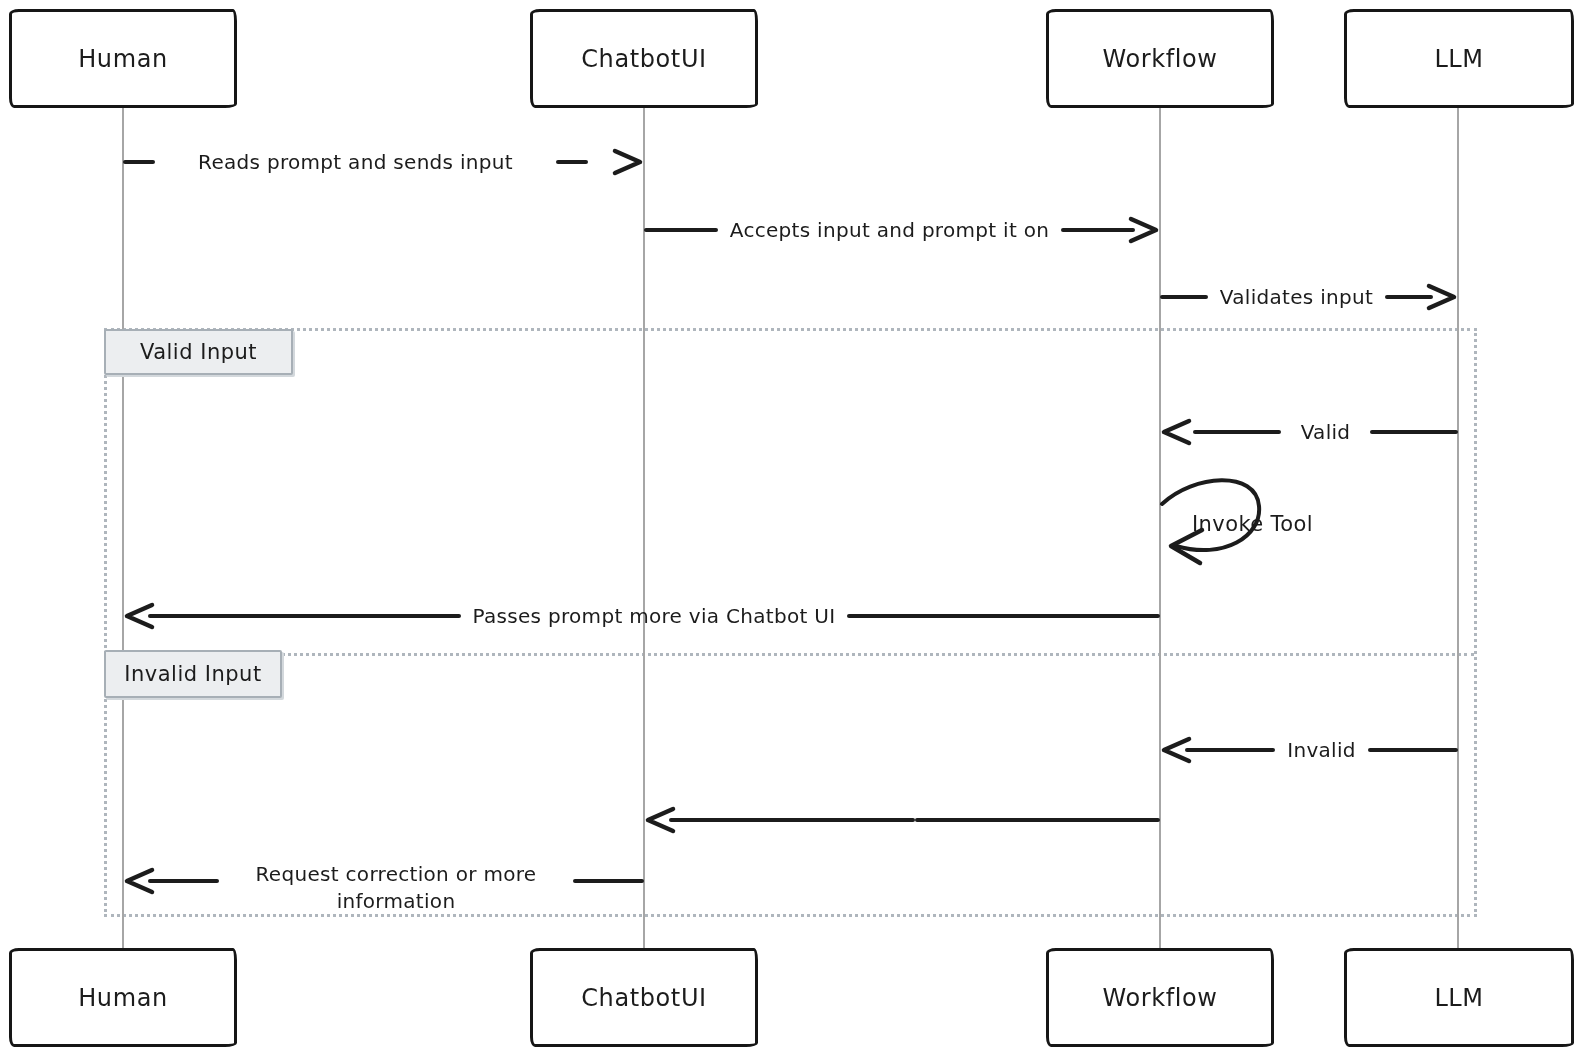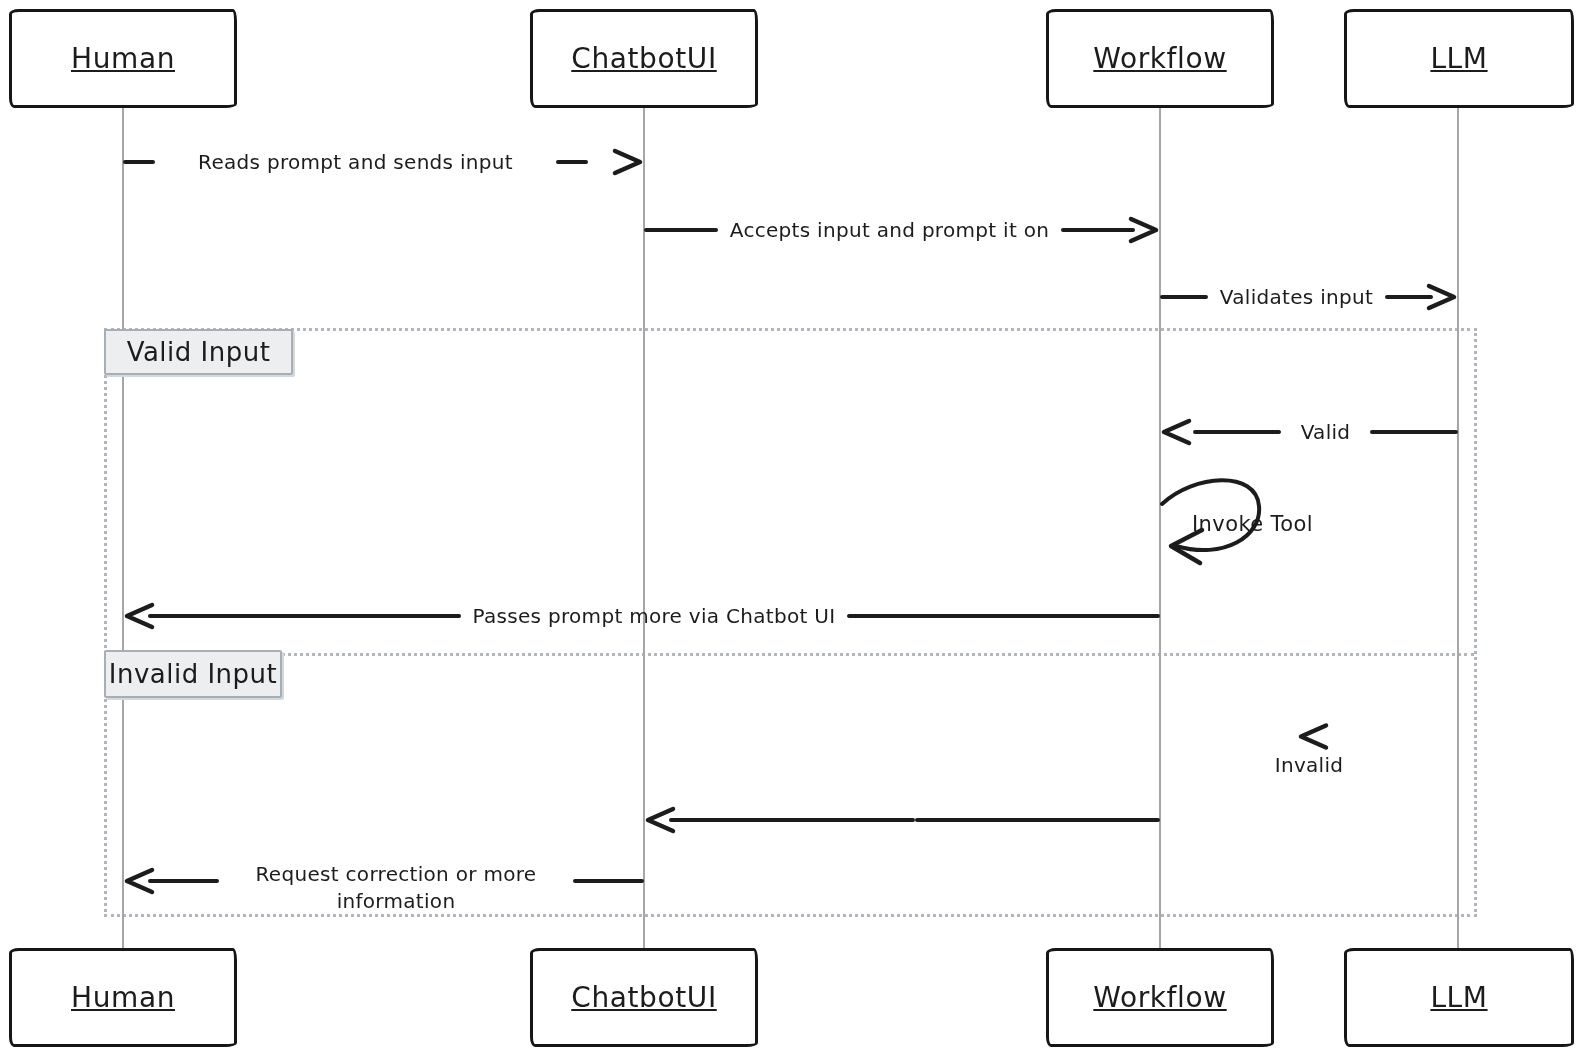--- a/index.html
+++ b/index.html
@@ -28,24 +28,23 @@
     position: absolute;
     width: 228px;
     height: 99px;
     box-sizing: border-box;
     background: #ffffff;
     border: 3.5px solid #161616;
     border-radius: 10px 4px 12px 5px / 5px 12px 4px 10px;
     display: flex;
     align-items: center;
     justify-content: center;
-    font-size: 28px;
+    font-size: 24px;
     letter-spacing: 0.6px;
     z-index: 4;
-    text-decoration: underline;
   }
 
   
   .alt-frame {
     position: absolute;
     left: 104px;
     top: 328px;
     width: 1373px;
     height: 589px;
     box-sizing: border-box;
@@ -62,21 +61,21 @@
   .section-label {
     position: absolute;
     box-sizing: border-box;
     background: #eceef0;
     border: 2.5px solid #a7afb6;
     box-shadow: 2px 2px 0 #d3d8dc;
     border-radius: 2px;
     display: flex;
     align-items: center;
     justify-content: center;
-    font-size: 26px;
+    font-size: 21px;
     letter-spacing: 0.5px;
     z-index: 6;
   }
   .section-label.valid   { left: 104px; top: 329px; width: 189px; height: 46px; }
   .section-label.invalid { left: 104px; top: 650px; width: 178px; height: 48px; }
 
   
   .message {
     position: absolute;
     display: flex;
@@ -229,21 +228,21 @@
 
   <div class="message" style="left:123px; top:616px; width:1037px;">
     <svg class="arrowhead left" width="34" height="30" viewBox="0 0 34 30">
         <path d="M29 4 L4 15 L29 26" fill="none" stroke="#1c1c1c" stroke-width="4.5" stroke-linecap="round" stroke-linejoin="round"></path>
       </svg>
     <span class="seg"></span>
     <span class="mlabel">Passes prompt more via Chatbot UI</span>
     <span class="seg"></span>
   </div>
 
-  <div class="message" style="left:1160px; top:750px; width:298px;flex-direction:column;">
+  <div class="message" style="left:1160px; top:750px; width:298px;">
     <svg class="arrowhead left" width="34" height="30" viewBox="0 0 34 30">
         <path d="M29 4 L4 15 L29 26" fill="none" stroke="#1c1c1c" stroke-width="4.5" stroke-linecap="round" stroke-linejoin="round"></path>
       </svg>
     <span class="seg"></span>
     <span class="mlabel">Invalid</span>
     <span class="seg"></span>
   </div>
 
   <div class="message wrap msg-prompt" style="left:644px; top:820px; width:516px;">
     <svg class="arrowhead left" width="34" height="30" viewBox="0 0 34 30">

